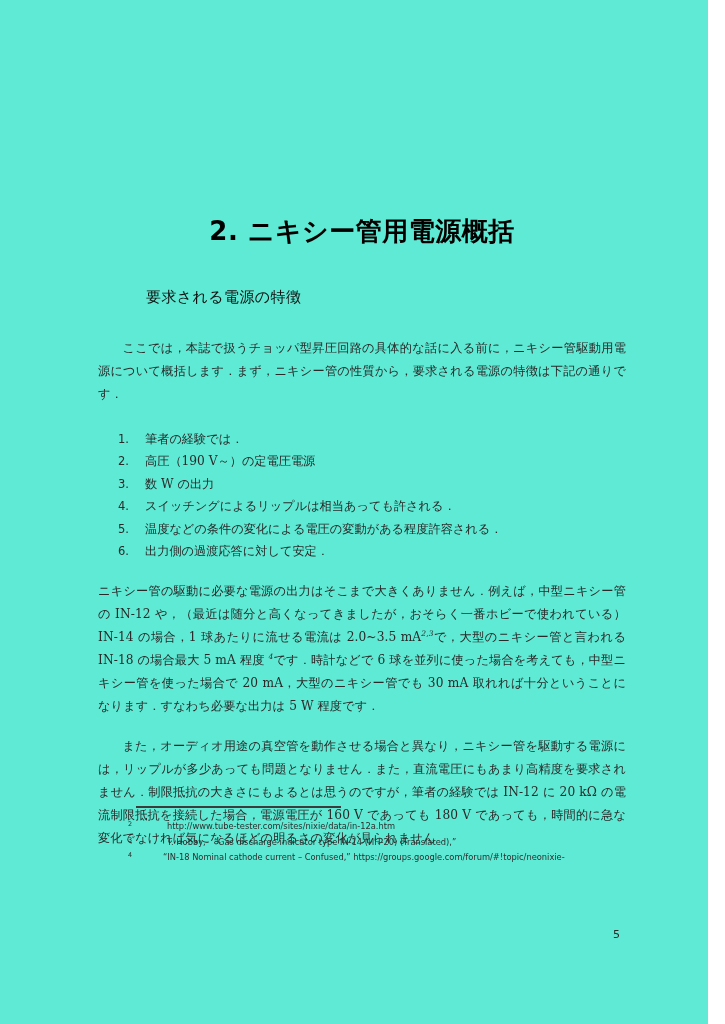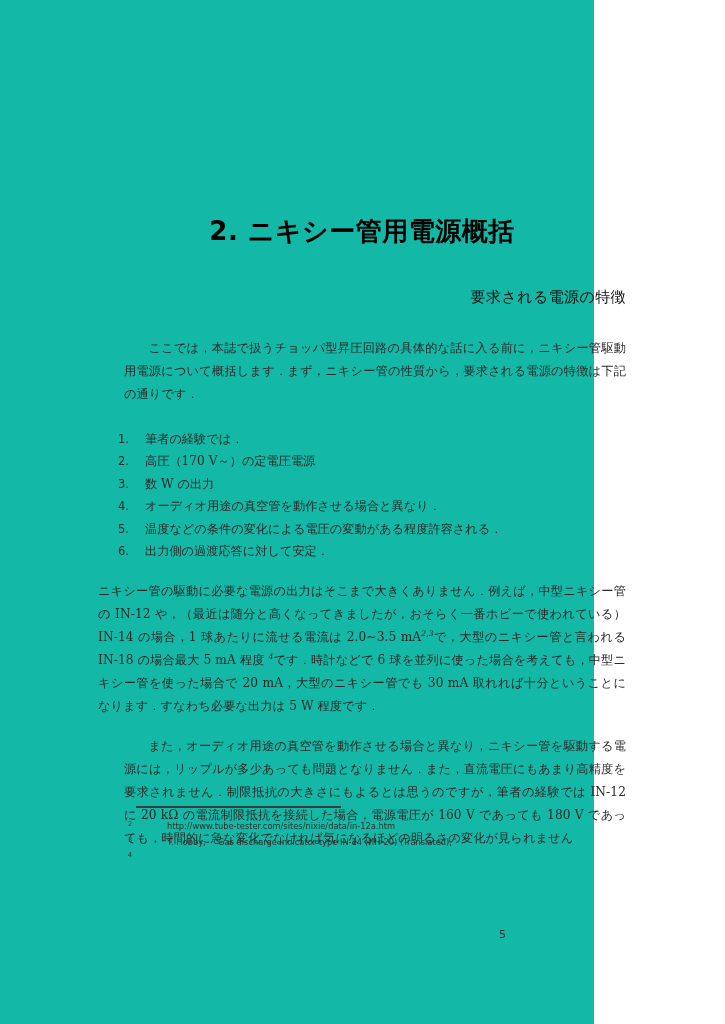--- a/index.html
+++ b/index.html
@@ -12,23 +12,23 @@
     width: 725px;
     height: 1024px;
     overflow: hidden;
     font-family: "Liberation Serif", "DejaVu Serif", serif;
     color: #1a1a1a;
     -webkit-font-smoothing: antialiased;
   }
 
   .page {
     position: relative;
-    width: 594px;
+    width: 708px;
     height: 1024px;
-    background: #14b8a6;
+    background: #5eead4;
     box-sizing: border-box;
   }
 
   
   .content {
     position: absolute;
     left: 98px;
     top: 0;
     width: 528px;
   }
@@ -48,40 +48,38 @@
 
   .section-title {
     margin: 0;
     padding-top: 40px;
     padding-left: 48px;
     font-family: Liberation Serif, serif;
     font-weight: normal;
     font-size: 15px;
     letter-spacing: 0.4px;
     color: #0f0f0f;
-    text-align: right;
   }
 
   
   .body-para {
     margin: 0;
     font-family: "DejaVu Serif", "Liberation Serif", serif;
     font-size: 12.2px;
     line-height: 23px;
     text-align: justify;
     text-justify: inter-character;
     color: #2a2a2a;
     letter-spacing: 0.1px;
   }
   .body-para.first {
     padding-top: 30px;
   }
   .body-para.indent {
     text-indent: 2em;
-    margin-left: 26px;
   }
   .para-gap {
     height: 17px;
   }
 
   
   .req-list {
     margin: 0;
     padding: 22px 0 0 0;
     list-style: none;
@@ -189,29 +187,29 @@
 
     <p class="body-para first indent">ここでは，本誌で扱うチョッパ型昇圧回路の具体的な話に入る前に，ニキシー管駆動用電源について概括します．まず，ニキシー管の性質から，要求される電源の特徴は下記の通りです．</p>
 
     <ol class="req-list">
       <li class="req-item">
         <span class="req-num">1.</span>
         <span class="req-text">筆者の経験では．</span>
       </li>
       <li class="req-item">
         <span class="req-num">2.</span>
-        <span class="req-text">高圧（170 V～）の定電圧電源</span>
+        <span class="req-text">高圧（190 V～）の定電圧電源</span>
       </li>
       <li class="req-item">
         <span class="req-num">3.</span>
         <span class="req-text">数 W の出力</span>
       </li>
       <li class="req-item">
         <span class="req-num">4.</span>
-        <span class="req-text">オーディオ用途の真空管を動作させる場合と異なり．</span>
+        <span class="req-text">スイッチングによるリップルは相当あっても許される．</span>
       </li>
       <li class="req-item">
         <span class="req-num">5.</span>
         <span class="req-text">温度などの条件の変化による電圧の変動がある程度許容される．</span>
       </li>
       <li class="req-item">
         <span class="req-num">6.</span>
         <span class="req-text">出力側の過渡応答に対して安定．</span>
       </li>
     </ol>
@@ -242,20 +240,21 @@
       <li class="footnote">
         <span class="fn-marker">3</span>
         <span class="fn-body">
           <span>T. Hobby,　“Gas discharge indicator type IN-14 (ИН-20) (Translated),”</span>
         </span>
       </li>
 
       <li class="footnote">
         <span class="fn-marker tight">4</span>
         <span class="fn-body">
+          <span>“IN-18 Nominal cathode current – Confused,” https://groups.google.com/forum/#!topic/neonixie-</span>
         </span>
       </li>
 
     </ul>
   </div>
 
   <div class="page-number">5</div>
 
 </div>
 

